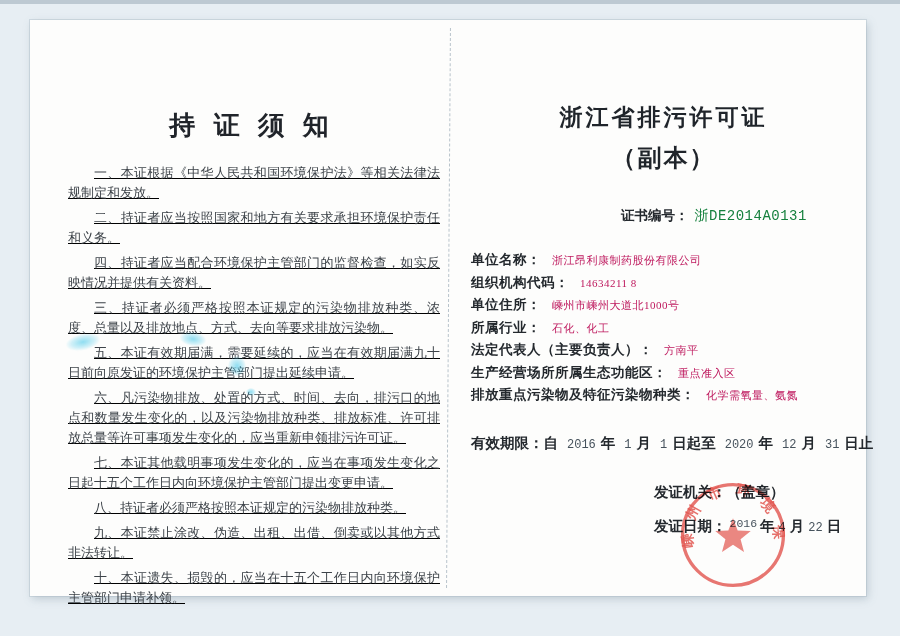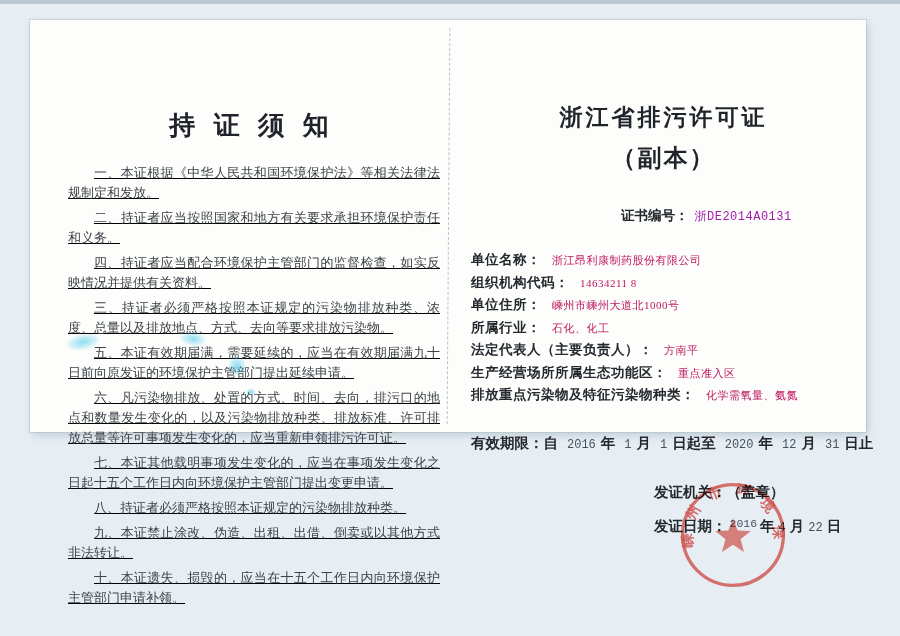--- a/index.html
+++ b/index.html
@@ -15,21 +15,21 @@
   body{
     background:var(--bg);
     font-family:"Liberation Serif","DejaVu Serif",serif;
     position:relative;
   }
   .scan-edge{
     position:absolute;left:0;top:0;width:900px;height:4px;
     background:#9aabb6;opacity:.55;
   }
   .page{
-    position:absolute;left:30px;top:20px;width:836px;height:412px;
+    position:absolute;left:30px;top:20px;width:836px;height:576px;
     background:var(--page);
     box-shadow:0 0 0 1px rgba(160,178,190,.35), 2px 3px 8px rgba(120,140,155,.35);
     display:flex;
   }
   .fold-line{
     position:absolute;left:418px;top:8px;bottom:8px;width:0;
     border-left:1px dashed #b8c3cb;
     transform:rotate(.4deg);
   }
   
@@ -50,21 +50,21 @@
     letter-spacing:3px;
   }
   .permit-subtitle{
     text-align:center;font-size:24px;font-weight:bold;color:#1f242a;
     margin-top:9px;letter-spacing:2px;
   }
   .cert-row{margin-top:33px;margin-left:150px;font-size:13.5px;}
   .cert-label{font-weight:bold;color:var(--label-ink);}
   .cert-no{
     font-family:"Liberation Mono","DejaVu Sans Mono",monospace;
-    font-size:12px;color:#a21caf;margin-left:6px;letter-spacing:.5px;
+    font-size:14px;color:#15803d;margin-left:6px;letter-spacing:.5px;
   }
   .field-list{margin-top:25px;}
   .field-row{height:22.5px;white-space:nowrap;}
   .field-label{font-size:13.5px;font-weight:bold;color:var(--label-ink);letter-spacing:.5px;}
   .field-value{font-size:11px;color:#be185d;margin-left:11px;letter-spacing:.5px;}
   .validity-row{margin-top:26px;white-space:nowrap;}
   .seg-label{font-size:14.5px;font-weight:bold;color:var(--label-ink);margin-right:4px;}
   .seg-num{
     font-family:"Liberation Mono","DejaVu Sans Mono",monospace;
     font-size:12px;color:#46525c;margin:0 5px;

